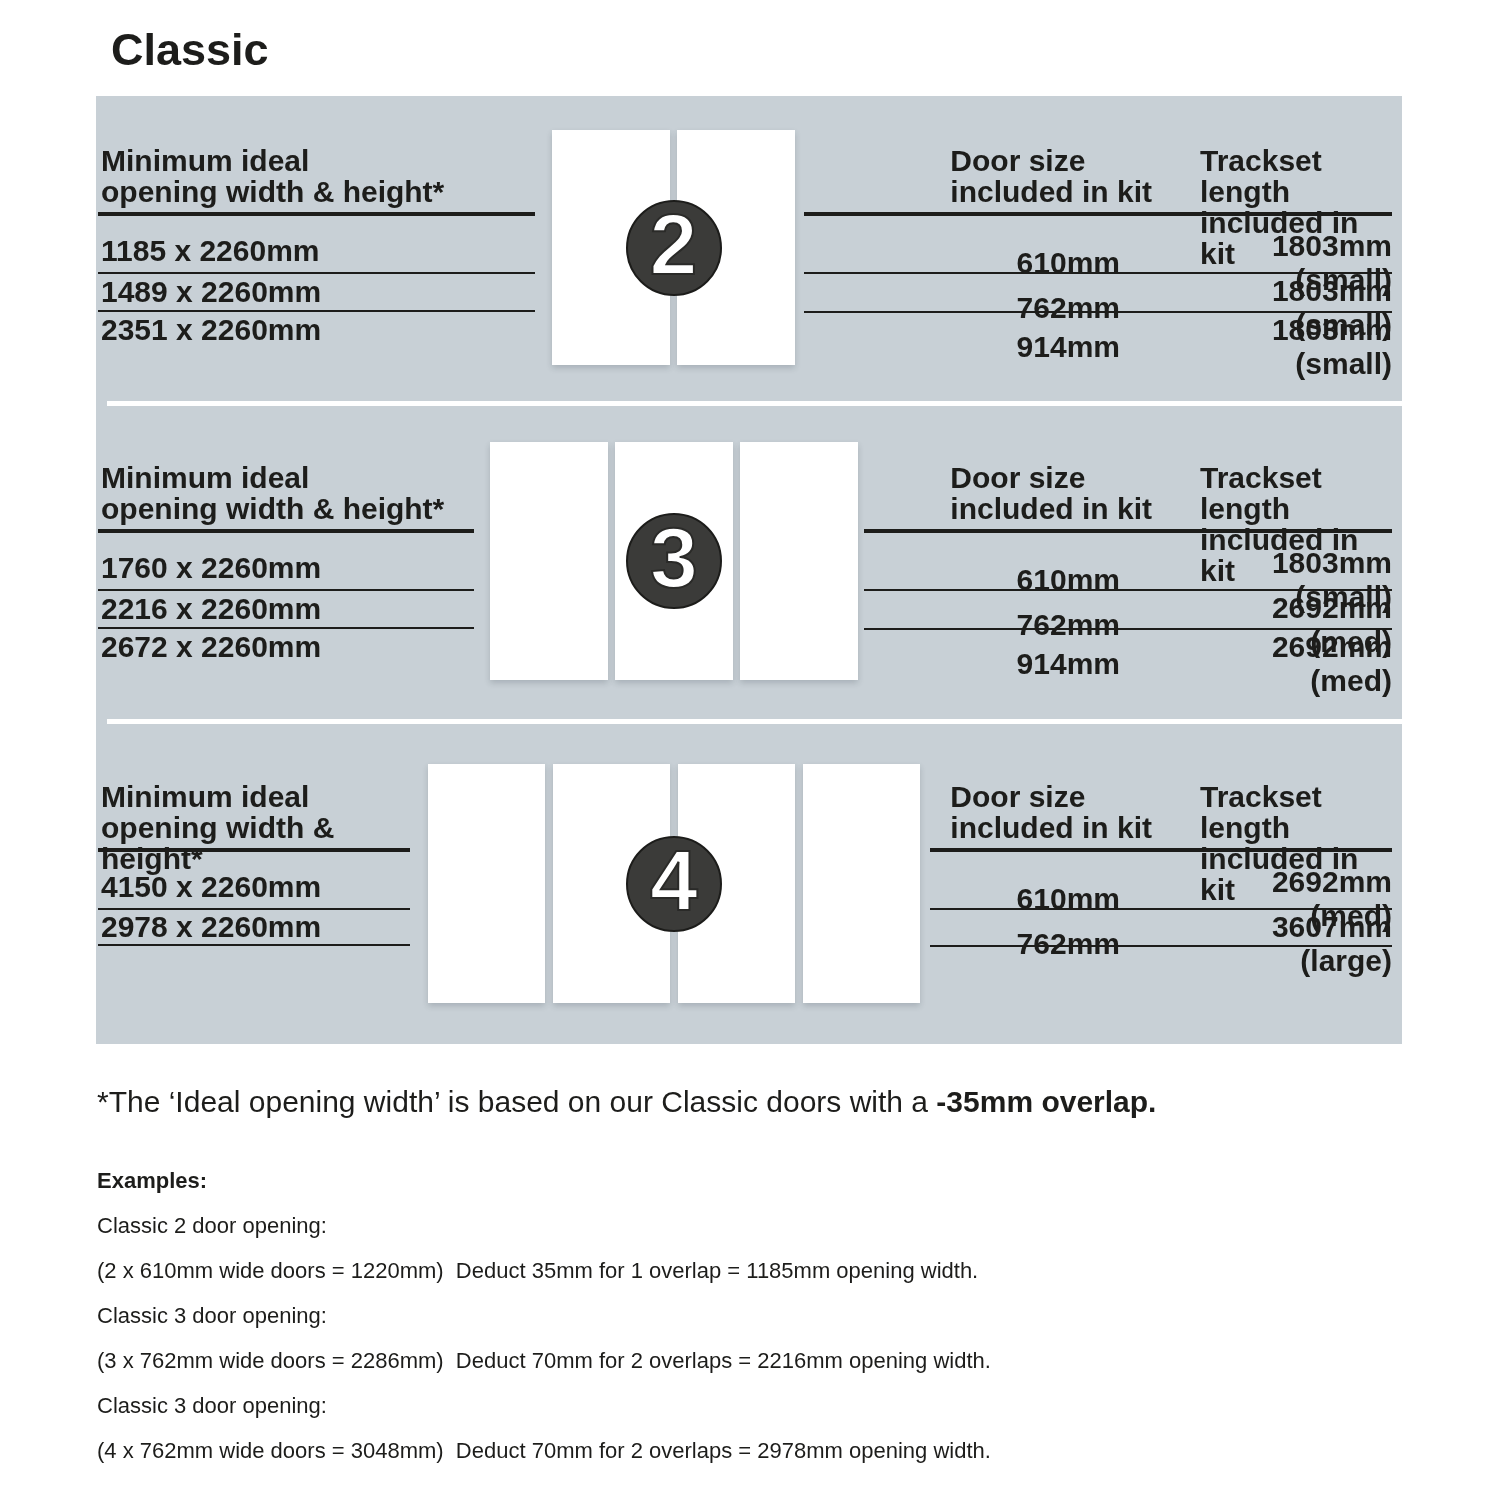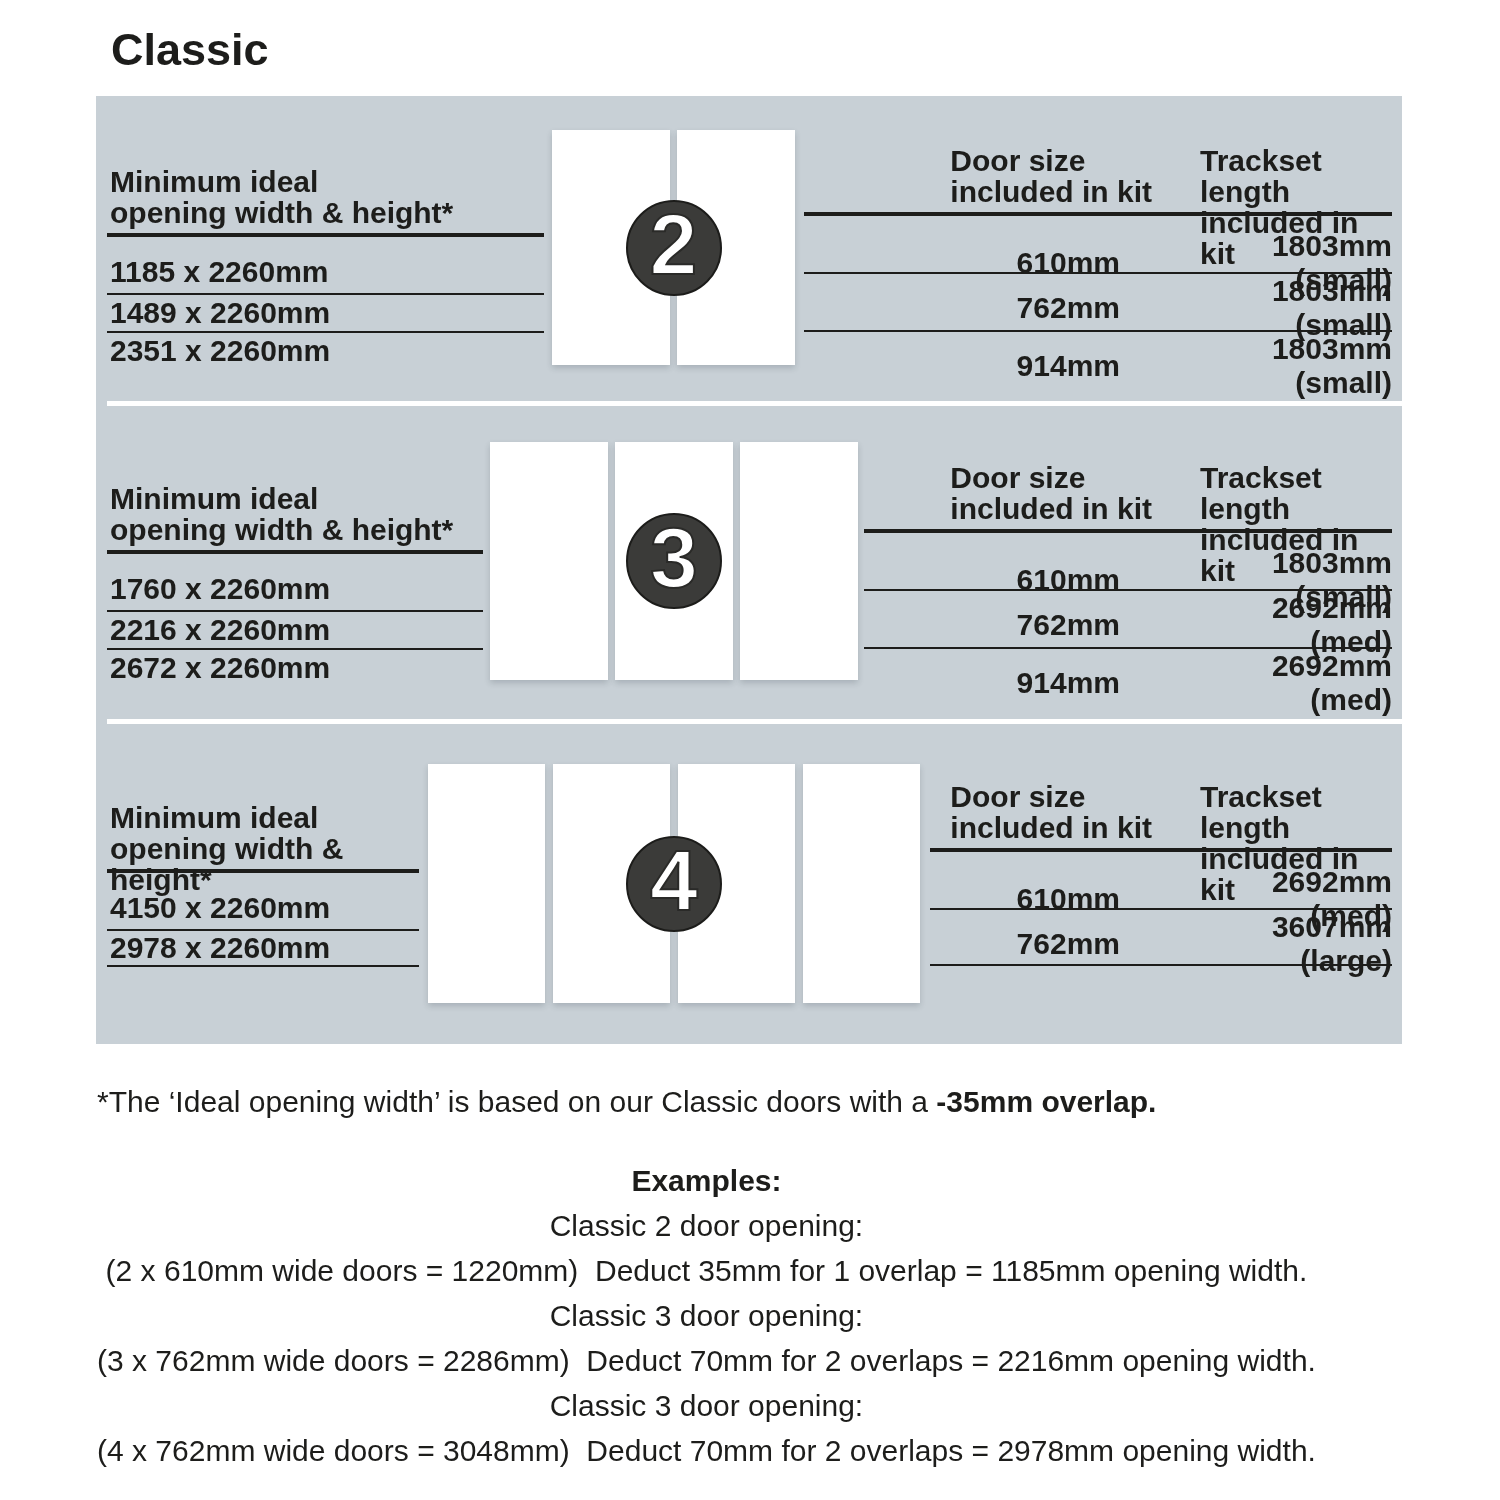--- a/index.html
+++ b/index.html
@@ -22,21 +22,21 @@
   }
   .section { position: absolute; left: 0; width: 100%; }
   .sec1 { top: 0; height: 305px; }
   .sec2 { top: 310px; height: 313px; }
   .sec3 { top: 628px; height: 320px; }
   .sep { position: absolute; left: 11px; width: calc(100% - 11px); height: 5px; background: #ffffff; }
   .sep1 { top: 305px; }
   .sep2 { top: 623px; }
 
   
-  .left-table { position: absolute; left: 11px; font-size: 30px; margin-top: 21px; }
+  .left-table { position: absolute; left: 2px; font-size: 30px; }
   .right-table { position: absolute; right: 10px; font-size: 30px; }
   .sec1 .left-table, .sec1 .right-table { top: 49px; }
   .sec2 .left-table, .sec2 .right-table { top: 56px; }
   .sec3 .left-table, .sec3 .right-table { top: 57px; }
   .sec1 .left-table { width: 437px; }
   .sec2 .left-table { width: 376px; }
   .sec3 .left-table { width: 312px; }
   .sec1 .right-table { width: 588px; }
   .sec2 .right-table { width: 528px; }
   .sec3 .right-table { width: 462px; }
@@ -54,21 +54,21 @@
   .rt-hdr .c2 { text-align: left; padding-left: 8px; }
 
   .lrow {
     height: 38px; display: flex; align-items: center;
     border-top: 2px solid var(--line-color, #1d1d1b);
     font-weight: 700; padding-left: 3px;
   }
   .lrow.r1 { height: 56px; border-top: none; padding-top: 13px; }
   .rrow {
     display: grid; grid-template-columns: 1fr 200px; align-items: center;
-    height: 58px; border-top: 2px solid var(--line-color, #1d1d1b);
+    height: 39px; border-top: 2px solid var(--line-color, #1d1d1b);
     font-weight: 700;
   }
   .rrow.r1 { height: 56px; border-top: none; padding-top: 13px; }
   .rrow .v1 { text-align: right; padding-right: 72px; }
   .rrow .v2 { text-align: right; }
   .closed > :last-child { border-bottom: 2px solid var(--line-color, #1d1d1b); }
 
   
   .doors { position: absolute; display: flex; }
   .d2 { left: 456px; top: 34px; gap: 7px; }
@@ -89,21 +89,21 @@
     border: 2px solid #1c1c1a;
     color: #ffffff; font-size: 86px; font-weight: 700;
     display: flex; align-items: center; justify-content: center;
     -webkit-text-stroke: 2px #2a2a28;
     line-height: 1; padding-bottom: 8px;
   }
 
   
   .footnote { position: absolute; left: 97px; top: 1085px; font-size: 30px; }
   .footnote .bold { font-weight: 700; }
-  .examples { position: absolute; left: 97px; top: 1158px; font-size: 30px; text-align: center; }
+  .examples { position: absolute; left: 97px; top: 1158px; font-size: 22px; }
   .examples > div { line-height: 45px; white-space: pre-wrap; }
   .examples .ex-h { font-weight: 700; }
 </style>
 </head>
 <body>
 
 <h1 class="page-title">Classic</h1>
 
 <div class="panel">
 

